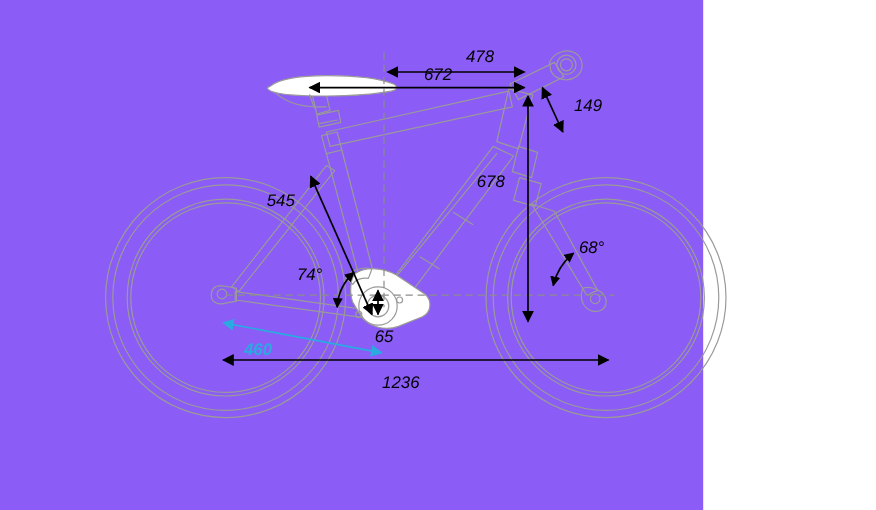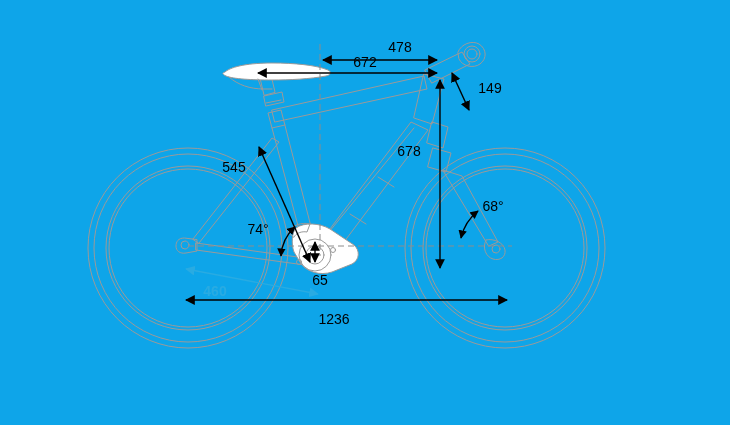--- a/index.html
+++ b/index.html
@@ -8,23 +8,24 @@
     background: #ffffff;
   }
   body {
     width: 730px;
     height: 425px;
     font-family: "Liberation Sans", sans-serif;
     overflow: hidden;
   }
   #diagram-root {
     position: relative;
-    width: 730px;
+    width: 586px;
     height: 425px;
-    background: #0ea5e9;
+    background: #8b5cf6;
+    font-style: italic;
   }
   svg#bike-geometry-svg {
     display: block;
     width: 730px;
     height: 425px;
   }
   .frame-line {
     fill: none;
     stroke: #9a9a9a;
     stroke-width: 1;

